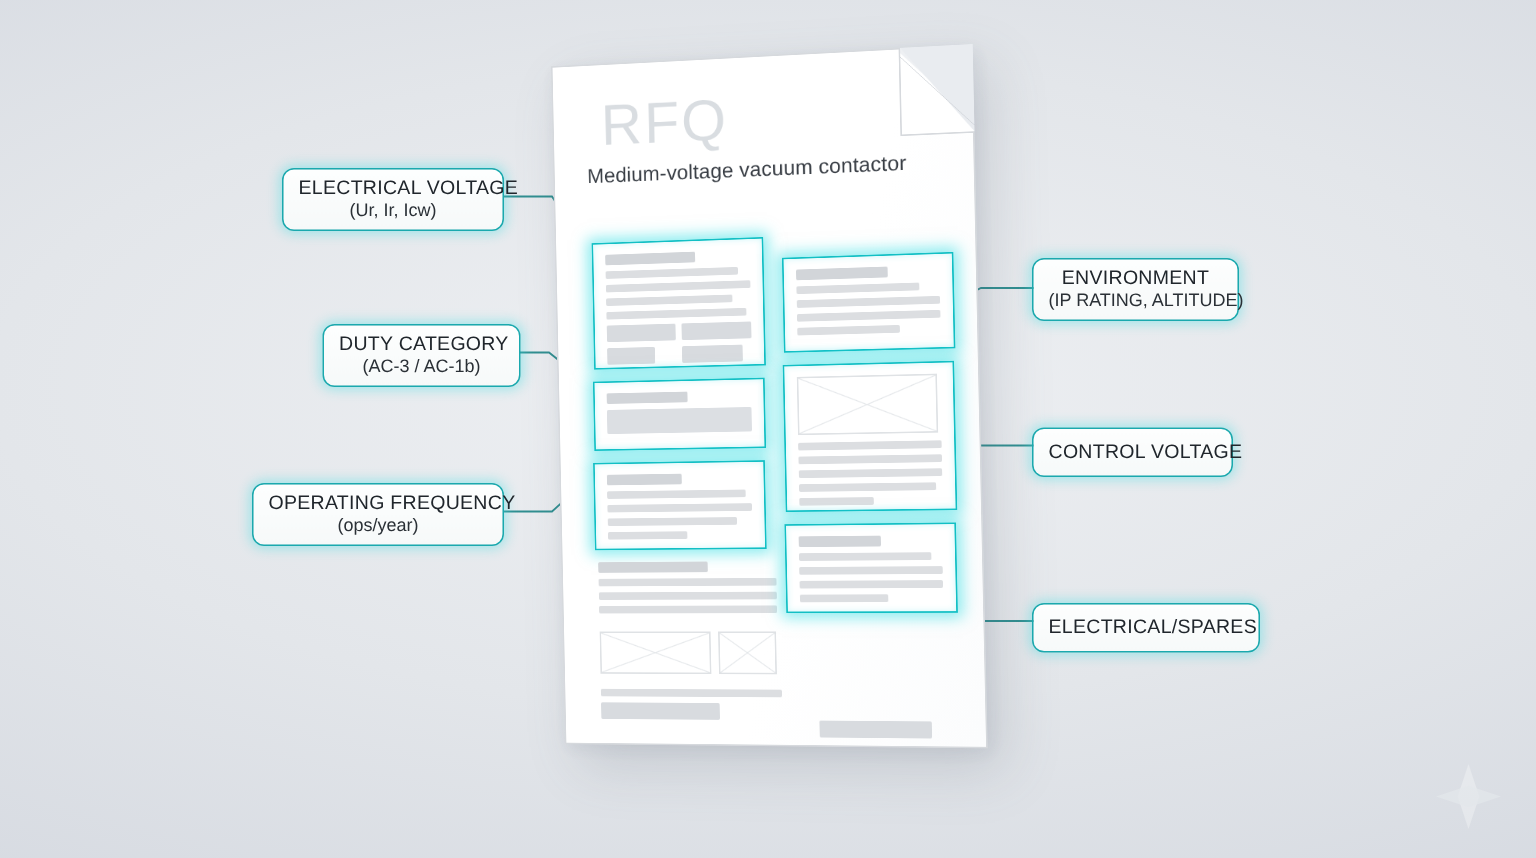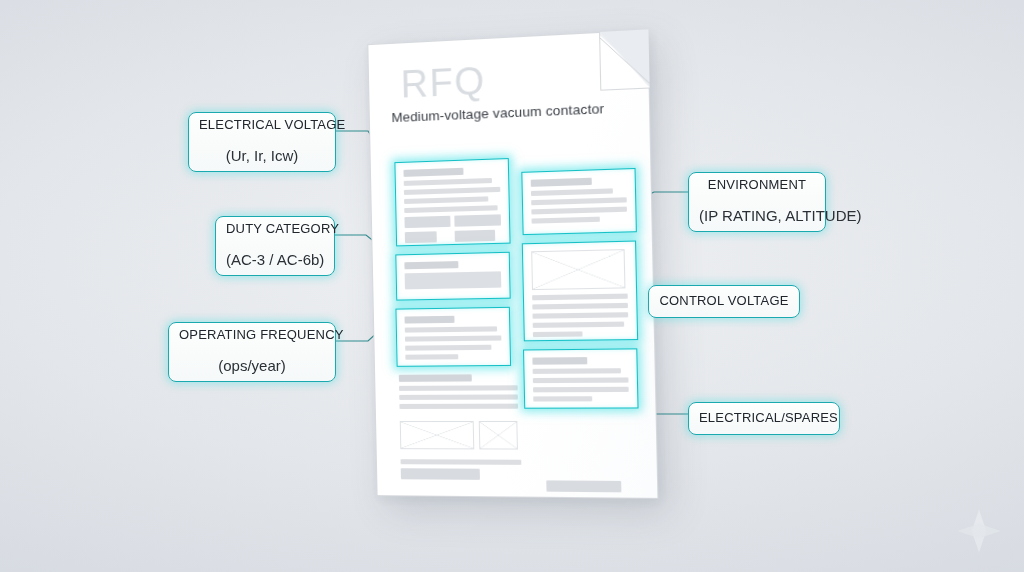--- a/index.html
+++ b/index.html
@@ -70,21 +70,21 @@
 
   
   .label{
     position:absolute;box-sizing:border-box;
     background:linear-gradient(180deg,#fdfefe,#f6f9f9);
     border:1.4px solid #1aa9ae;border-radius:8px;
     box-shadow:0 0 8px 2px rgba(60,220,225,.40);
     padding:5px 10px 6px;text-align:center;white-space:nowrap;
   }
   .label .l1{font-size:13px;color:#20262c;letter-spacing:.2px;line-height:1.15;}
-  .label .l2{font-size:15px;color:#2a3036;line-height:1.2;margin-top:14px;}
+  .label .l2{font-size:12px;color:#2a3036;line-height:1.2;margin-top:0;}
   .label.one .l1{line-height:1.25;}
 
   svg.links{position:absolute;inset:0;width:1024px;height:572px;pointer-events:none;}
   svg.links path{fill:none;stroke:#2f8e90;stroke-width:1.2;}
 
   .watermark{
     position:absolute;right:18px;bottom:14px;width:54px;height:54px;opacity:.35;
   }
 </style>
 </head>
@@ -194,36 +194,36 @@
         </div>
       </div>
     </div>
   </div>
 
   <div class="label" style="left:188px;top:112px;width:148px;">
     <div class="l1">ELECTRICAL VOLTAGE</div>
     <div class="l2">(Ur, Ir, Icw)</div>
   </div>
 
-  <div class="label" style="left:215px;top:216px;width:120px;">
+  <div class="label" style="left:215px;top:216px;width:132px;">
     <div class="l1">DUTY CATEGORY</div>
-    <div class="l2">(AC-3 / AC-6b)</div>
+    <div class="l2">(AC-3 / AC-1b)</div>
   </div>
 
   <div class="label" style="left:168px;top:322px;width:168px;">
     <div class="l1">OPERATING FREQUENCY</div>
     <div class="l2">(ops/year)</div>
   </div>
 
   <div class="label" style="left:688px;top:172px;width:138px;">
     <div class="l1">ENVIRONMENT</div>
     <div class="l2">(IP RATING, ALTITUDE)</div>
   </div>
 
-  <div class="label one" style="left:648px;top:285px;width:152px;padding-top:7px;padding-bottom:8px;">
+  <div class="label one" style="left:688px;top:285px;width:134px;padding-top:7px;padding-bottom:8px;">
     <div class="l1">CONTROL VOLTAGE</div>
   </div>
 
   <div class="label one" style="left:688px;top:402px;width:152px;padding-top:7px;padding-bottom:8px;">
     <div class="l1">ELECTRICAL/SPARES</div>
   </div>
 
   <svg class="watermark" viewBox="0 0 60 60">
     <polygon points="30,6 38,30 30,54 22,30" fill="#ffffff" opacity="0.85"></polygon>
     <polygon points="6,30 30,22 54,30 30,38" fill="#f2f7f8" opacity="0.8"></polygon>

